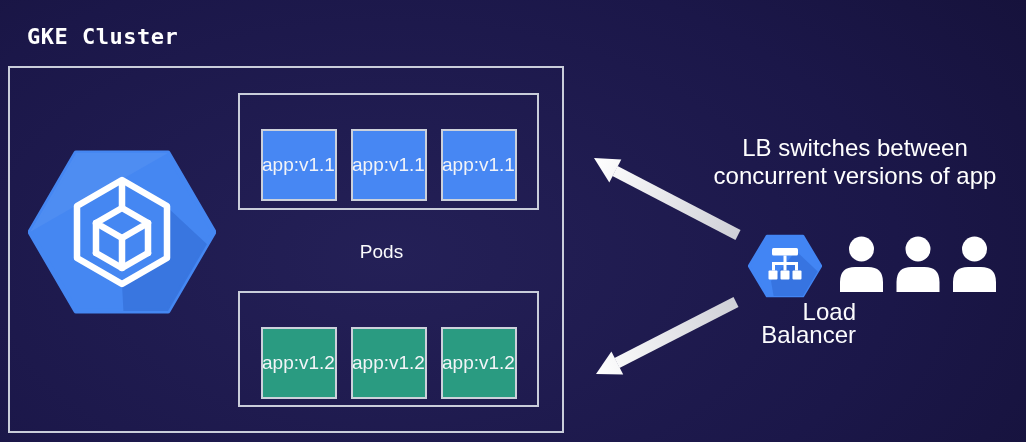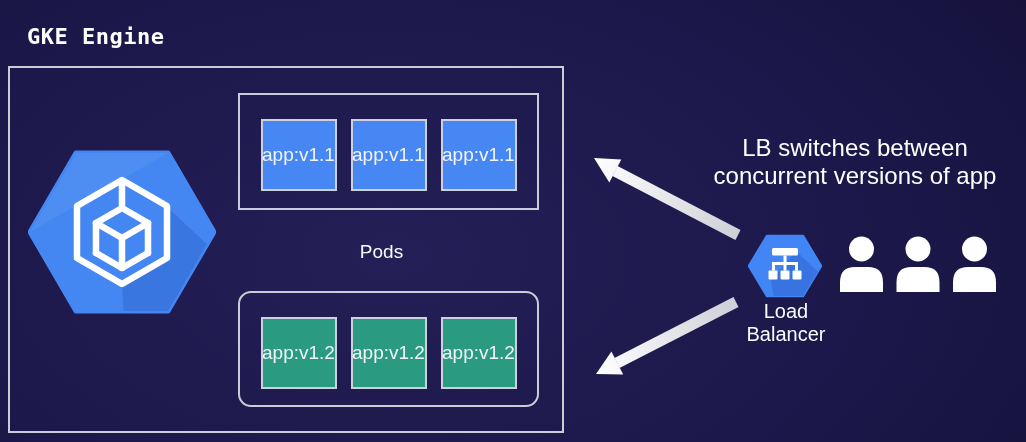--- a/index.html
+++ b/index.html
@@ -14,56 +14,56 @@
     font-weight:bold;font-size:22px;letter-spacing:0.5px;color:#ffffff;
   }
   .outer-box{
     left:8px;top:66px;width:556px;height:367px;box-sizing:border-box;
     border:2px solid #c9cdda;
   }
   .inner-box{
     left:238px;width:301px;height:117px;box-sizing:border-box;
     border:2px solid #c9cdda;
     display:flex;justify-content:center;align-items:flex-start;
-    gap:14px;padding-top:24px;
+    gap:14px;padding-top:34px;
   }
   .inner-box.top{top:93px;}
-  .inner-box.bottom{top:291px;height:116px;border-radius:13px;}
+  .inner-box.bottom{top:291px;height:116px;}
   .pod{
     width:76px;height:72px;box-sizing:border-box;border:2px solid #ccd1db;
     display:flex;align-items:center;justify-content:center;
     font-size:19px;color:#f2f4f8;
   }
   .pod-blue{background:#4787f3;}
   .pod-green{background:#2a9b81;}
   .pods-label{
     left:231px;top:241px;width:301px;text-align:center;font-size:19px;color:#fbfbfd;
   }
   .gke-icon{left:28px;top:150px;}
   .engine-label{
     left:10px;top:316px;width:224px;text-align:center;font-size:18.5px;color:#fbfbfd;
   }
   .annotation{
     left:670px;top:134px;width:370px;text-align:center;
     font-size:24px;line-height:28px;color:#ffffff;
   }
   .lb-icon{left:748px;top:234px;}
   .lb-label{
-    left:716px;top:300px;width:140px;text-align:center;
-    font-size:20px;line-height:23px;color:#fbfbfd;
+    left:716px;top:300px;width:140px;text-align:right;
+    font-size:24px;line-height:23px;color:#fbfbfd;
   }
   .users{left:840px;top:236px;}
   .arrows{left:0;top:0;width:1026px;height:442px;pointer-events:none;}
 </style>
 </head>
 <body>
 
 <div class="stage">
 
-  <div class="abs page-title">GKE Engine</div>
+  <div class="abs page-title">GKE Cluster</div>
 
   <div class="abs outer-box"></div>
 
   <svg class="abs gke-icon" width="188" height="164" viewBox="0 0 188 164">
     <defs>
       <clipPath id="gkeHexClip">
         <path d="M2,82 L48,3 L140,3 L186,82 L140,161 L48,161 Z"></path>
       </clipPath>
     </defs>
     <path d="M2,82 L48,3 L140,3 L186,82 L140,161 L48,161 Z" fill="#4587f2" stroke="#4587f2" stroke-width="5" stroke-linejoin="round"></path>

